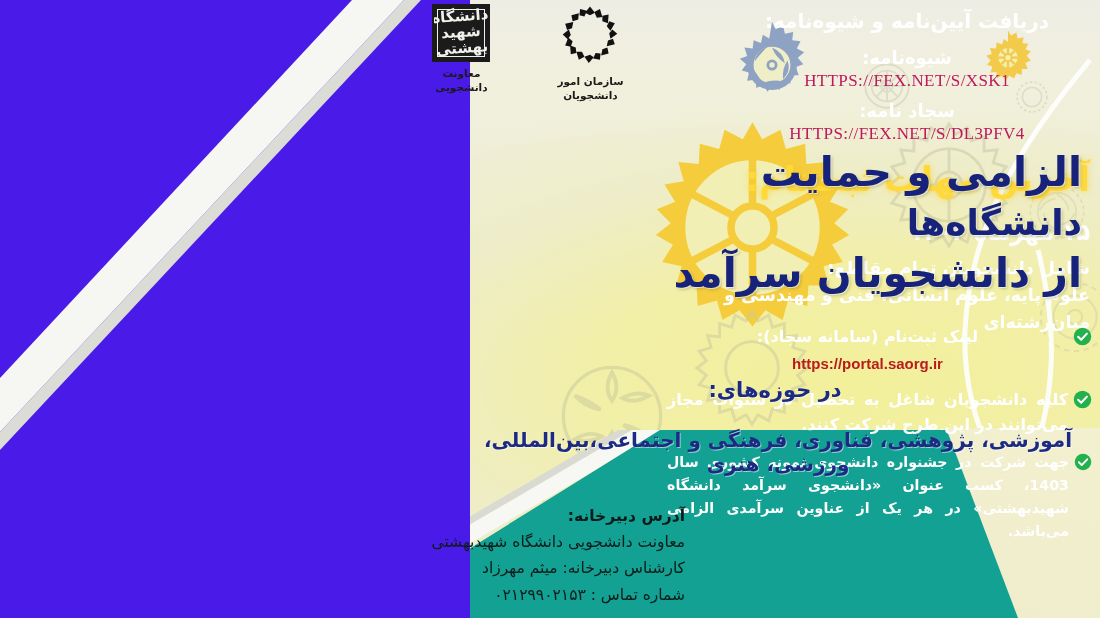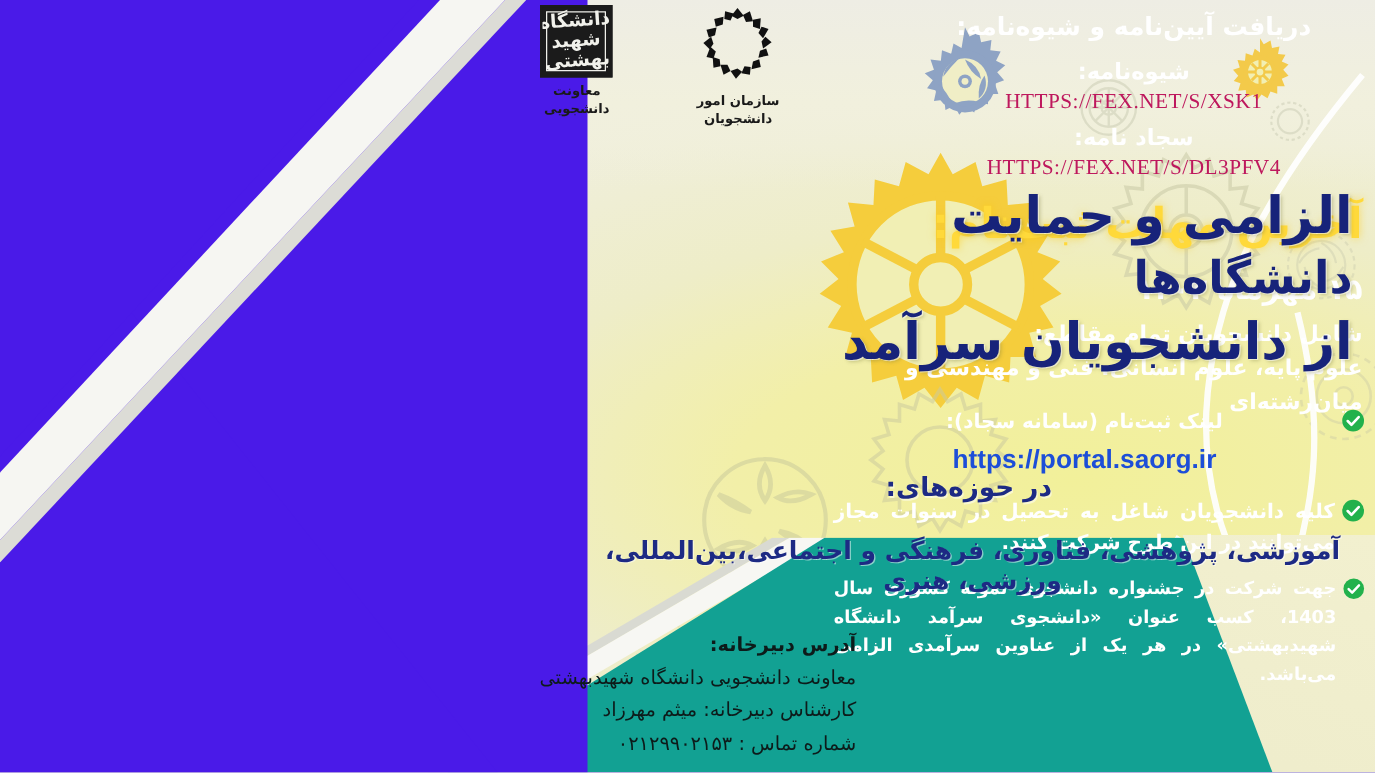--- a/index.html
+++ b/index.html
@@ -133,21 +133,21 @@
   .bullets {
     position:absolute; right:8px; top:325px; width:425px;
     direction:rtl; color:#ffffff;
   }
   .bullet { display:flex; gap:5px; align-items:flex-start; margin-bottom:13px; }
   .bullet .chk { flex:0 0 auto; margin-top:2px; }
   .bullet .btxt { flex:1 1 auto; font-size:16px; font-weight:bold; line-height:1.55; text-align:justify; }
   .bullet .btxt.center { text-align:center; }
   .bullet .url2 {
     font-family:"Liberation Sans","DejaVu Sans",sans-serif;
-    font-size:21px; font-weight:bold; color:#1d4ed8; direction:ltr;
+    font-size:15px; font-weight:bold; color:#b91c1c; direction:ltr;
     display:block; text-align:center; margin-top:2px;
   }
   .bullet.sm .btxt { font-size:14.2px; line-height:1.62; }
 
   
   .headline {
     position:absolute; right:18px; top:146px; width:510px;
     direction:rtl; text-align:right;
   }
   .headline .hl {

